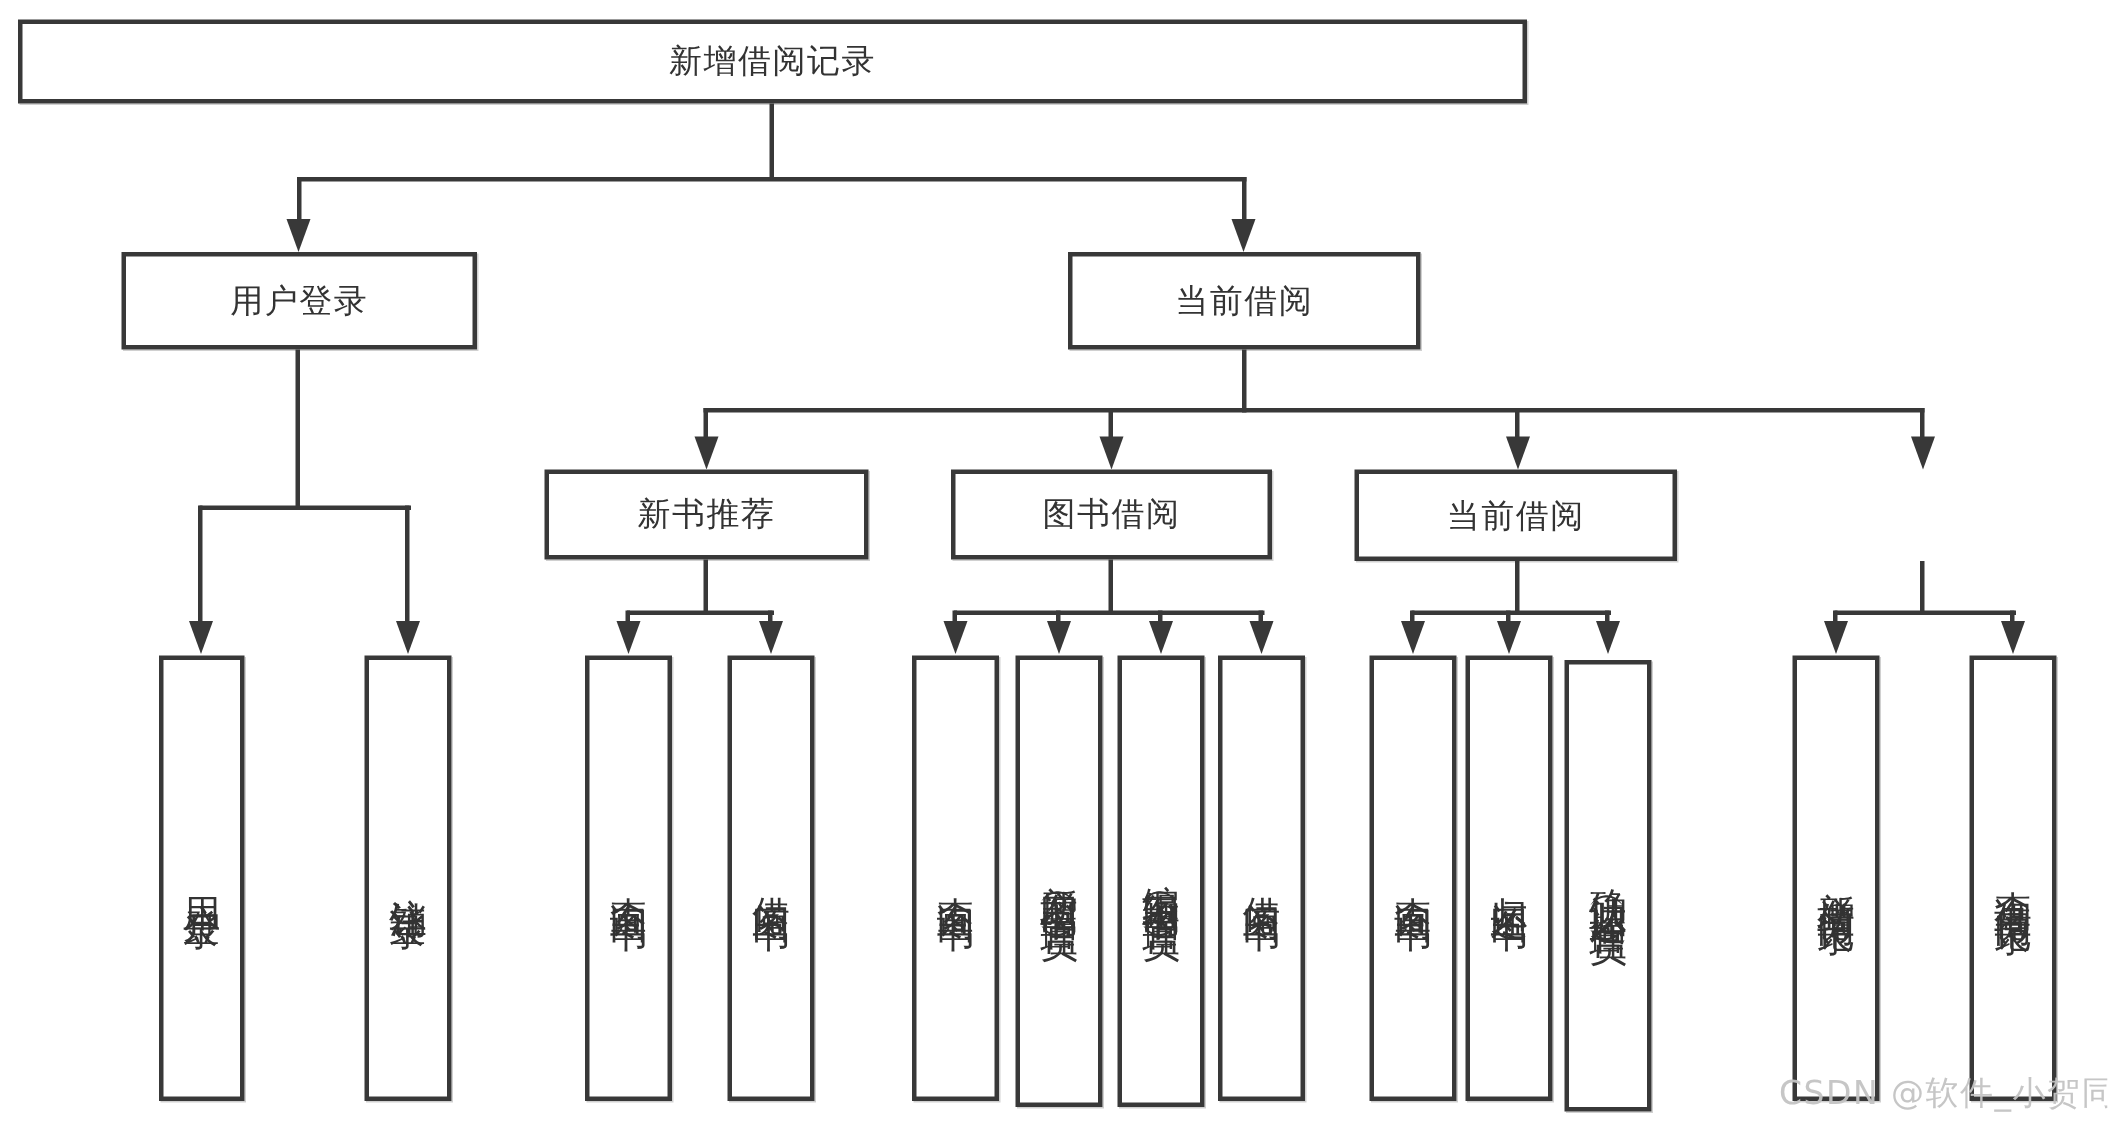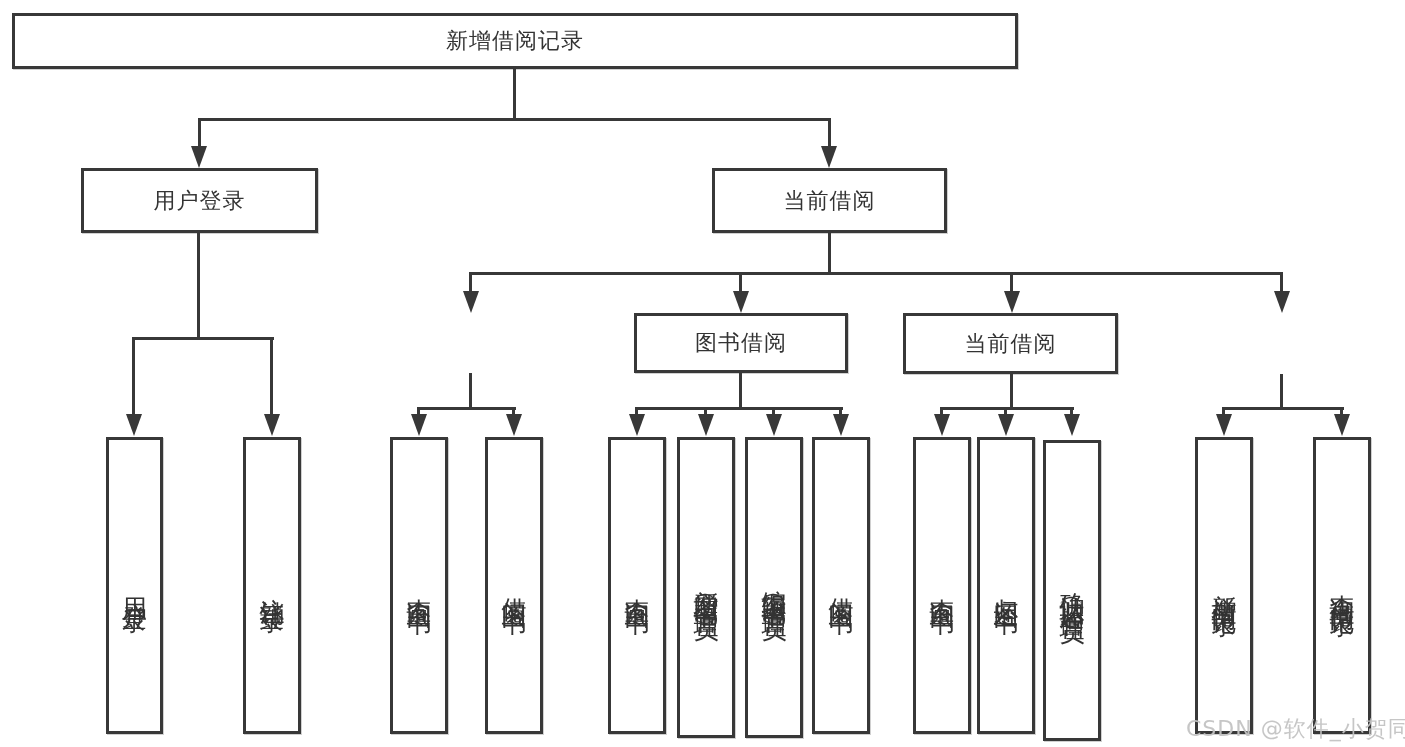--- a/index.html
+++ b/index.html
@@ -88,20 +88,23 @@
   <div class="hl" style="left:469px;top:272px;width:814px;"></div>
   <div class="vl" style="left:469px;top:272px;height:22px;"></div>
   <i class="ar" style="left:463px;top:291px;"></i>
   <div class="vl" style="left:739px;top:272px;height:22px;"></div>
   <i class="ar" style="left:733px;top:291px;"></i>
   <div class="vl" style="left:1010px;top:272px;height:22px;"></div>
   <i class="ar" style="left:1004px;top:291px;"></i>
   <div class="vl" style="left:1280px;top:272px;height:22px;"></div>
   <i class="ar" style="left:1274px;top:291px;"></i>
 
+  <div class="box" style="left:363px;top:313px;width:216px;height:60px;">
+    <span class="hlabel">新书推荐</span>
+  </div>
   <div class="box" style="left:903px;top:313px;width:215px;height:61px;">
     <span class="hlabel">当前借阅</span>
   </div>
   <div class="box" style="left:634px;top:313px;width:214px;height:60px;">
     <span class="hlabel">图书借阅</span>
   </div>
 
   <div class="vl" style="left:469px;top:373px;height:37px;"></div>
   <div class="hl" style="left:418px;top:407px;width:98px;"></div>
   <div class="vl" style="left:417px;top:407px;height:9px;"></div>

